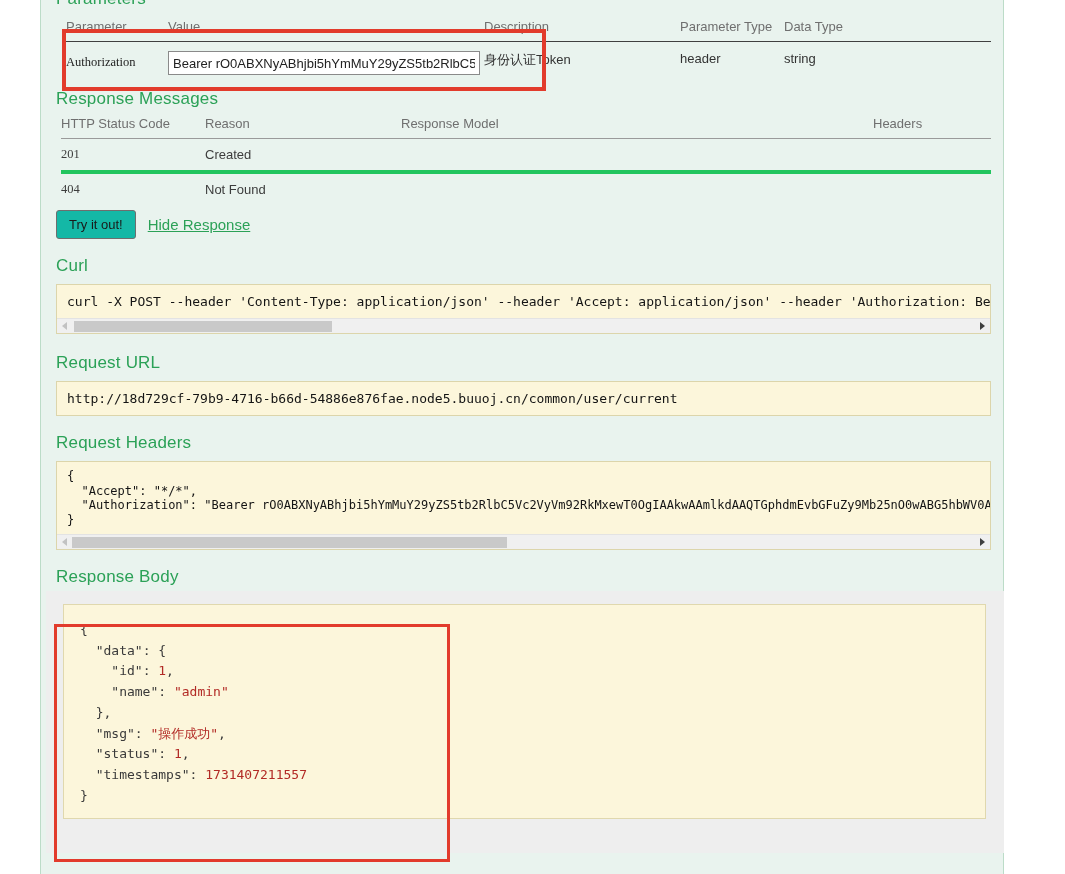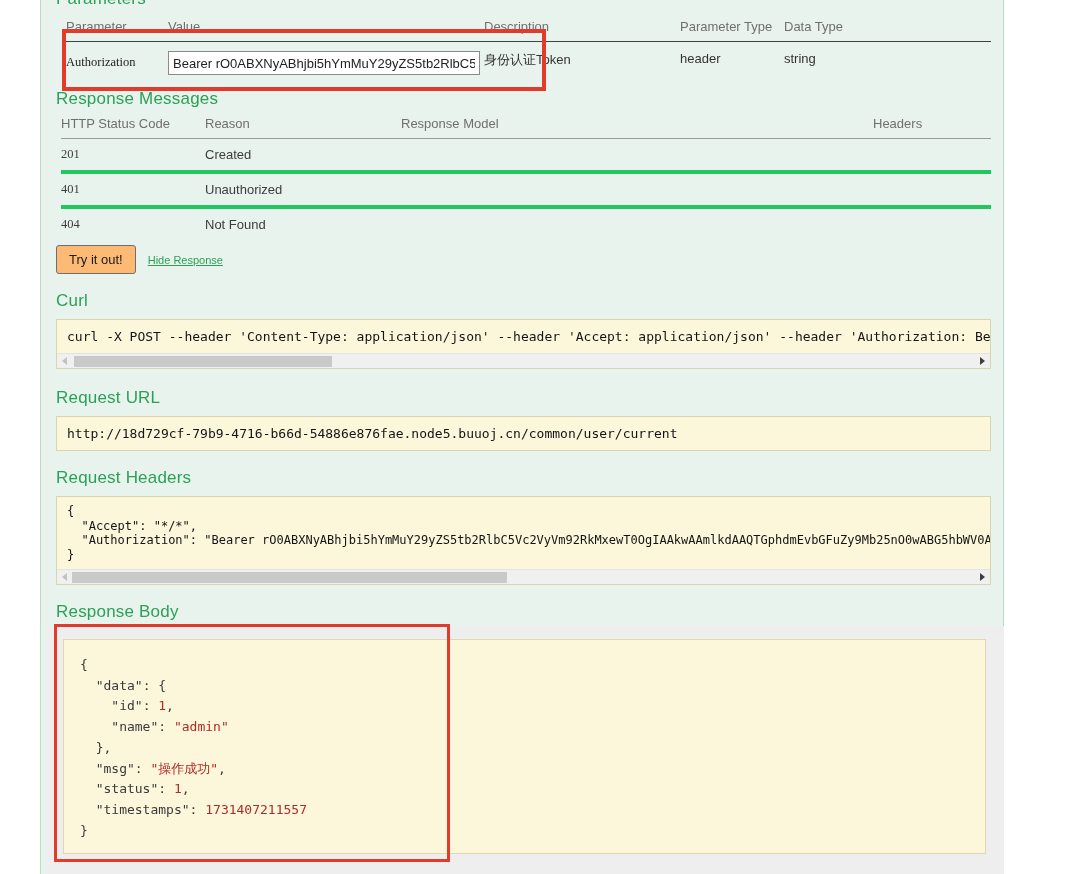--- a/index.html
+++ b/index.html
@@ -42,24 +42,24 @@
   }
 
   .rm-table { margin: 5px 0 0 5px; width: 930px; }
   .rm-table th { border-bottom: 1px solid #9a9a9a; padding: 2px 0 7px; }
   .rm-table td { border-bottom: 4px solid #22c55e; padding: 8px 0; color: #3c3c3c; }
   .rm-table tr:last-child td { border-bottom: none; }
 
   .actions { margin: 5px 0 0 0; display: flex; align-items: center; gap: 12px; }
   .try-btn {
     font-family: inherit; font-size: 13px; color: #1a1a1a;
-    background: #fdba74; border: 1px solid #6e6e6e; border-radius: 3px;
+    background: #14b8a6; border: 1px solid #6e6e6e; border-radius: 3px;
     padding: 6px 12px; cursor: pointer;
   }
-  .hide-link { color: var(--green, #2ba157); font-size: 11px; text-decoration: underline; cursor: pointer; }
+  .hide-link { color: var(--green, #2ba157); font-size: 15px; text-decoration: underline; cursor: pointer; }
 
   .codebox {
     margin-top: 8px; width: 935px;
     background: var(--code-bg, #fcf6db);
     border: 1px solid #dcd5ab;
   }
   .codebox pre {
     font-family: "DejaVu Sans Mono", monospace; font-size: 13px; color: #141414;
     padding: 9px 10px; white-space: pre; overflow: hidden;
   }
@@ -143,26 +143,20 @@
       </tr>
     </thead>
     <tbody>
         <tr>
           <td class="mono">201</td>
           <td>Created</td>
           <td></td>
           <td></td>
         </tr>
         <tr>
-          <td class="mono">401</td>
-          <td>Unauthorized</td>
-          <td></td>
-          <td></td>
-        </tr>
-        <tr>
           <td class="mono">404</td>
           <td>Not Found</td>
           <td></td>
           <td></td>
         </tr>
       </tbody>
   </table>
 
   <div class="actions">
     <button class="try-btn">Try it out!</button>

